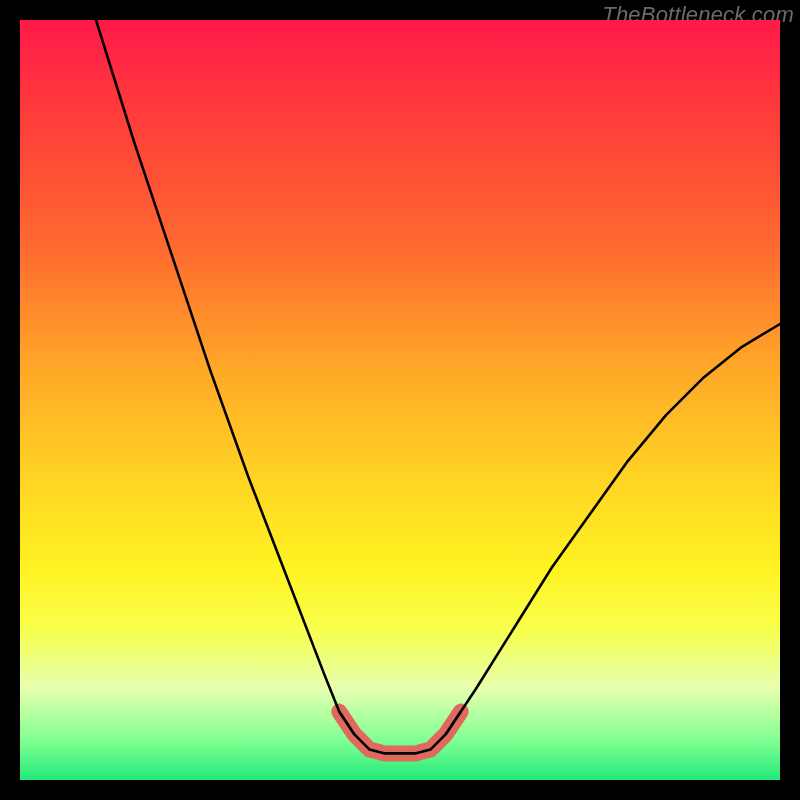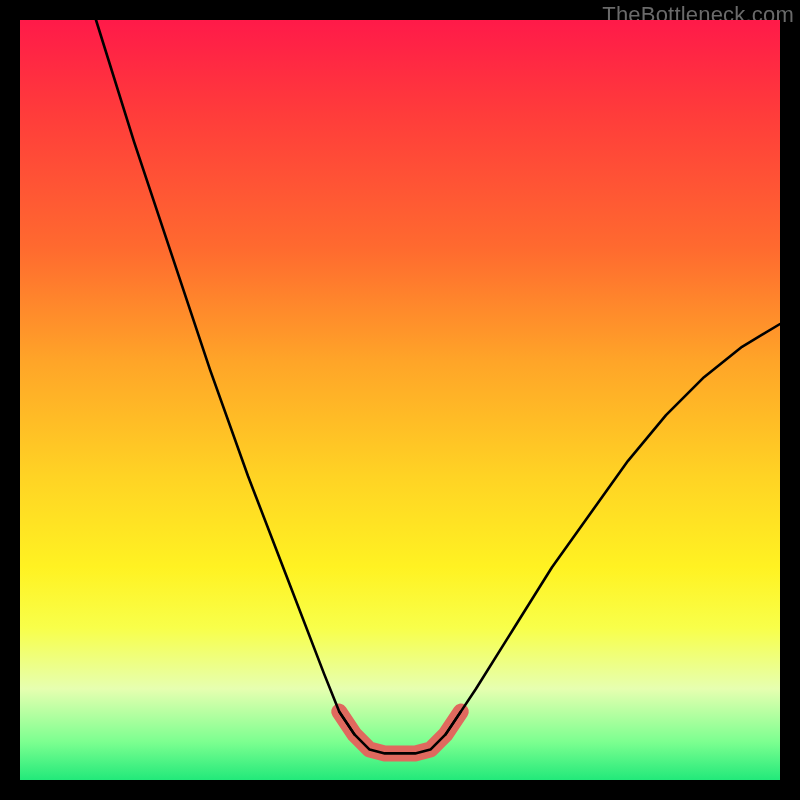--- a/index.html
+++ b/index.html
@@ -9,20 +9,21 @@
     height: 800px;
     background: #000;
     overflow: hidden;
     font-family: Arial, Helvetica, sans-serif;
   }
   .frame {
     position: relative;
     width: 800px;
     height: 800px;
     background: #000;
+    font-style: italic;
   }
   .plot-area {
     position: absolute;
     left: 20px;
     top: 20px;
     width: 760px;
     height: 760px;
     background: linear-gradient(
       to bottom,
       #ff1a49 0%,

